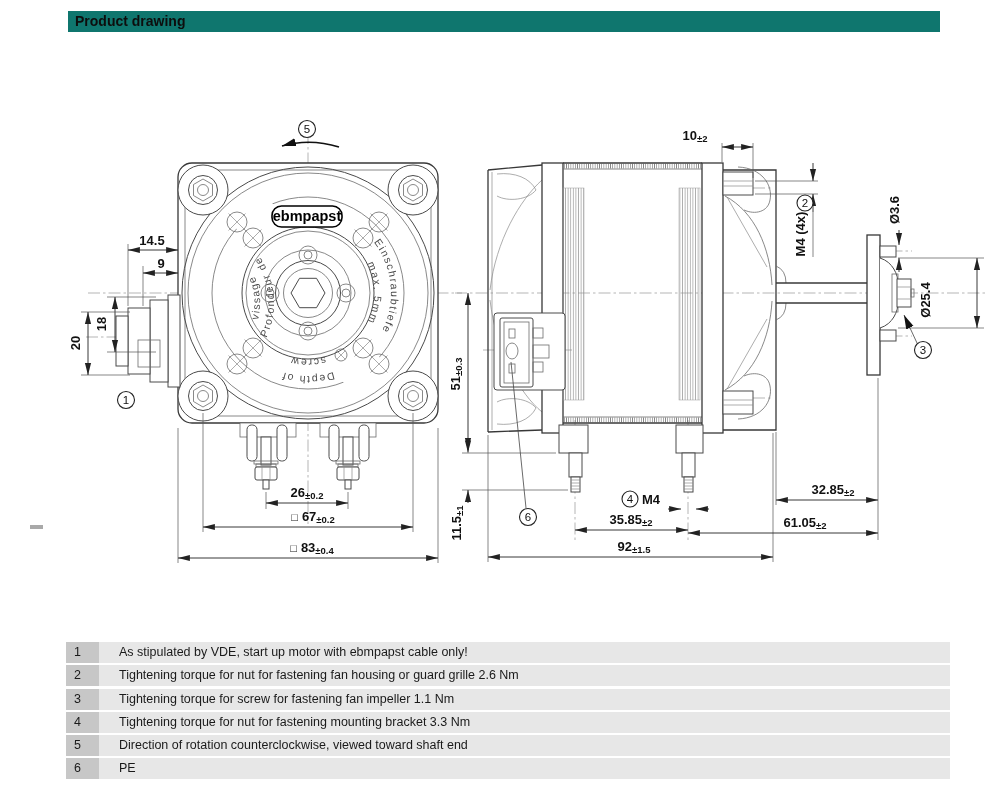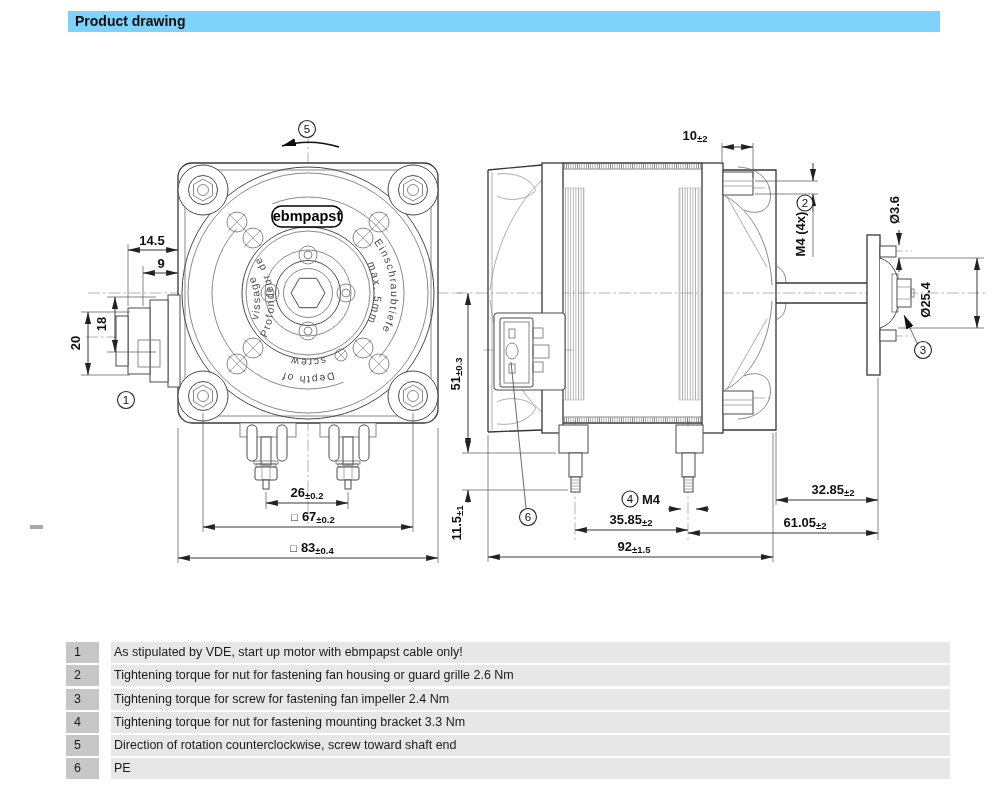--- a/index.html
+++ b/index.html
@@ -1,19 +1,19 @@
 <!DOCTYPE html>
 <html><head>
 <meta charset="utf-8">
 <style>
   html,body{margin:0;padding:0;background:#fff;}
   #page{position:relative;width:1000px;height:805px;background:#fff;overflow:hidden;
         font-family:"Liberation Sans",sans-serif;}
   #header-bar{position:absolute;left:68px;top:11px;width:872px;height:21px;
-        background:#7dd3fc;color:#0d0d0d;font-size:14px;font-weight:700;
+        background:#0f766e;color:#0d0d0d;font-size:14px;font-weight:700;
         line-height:21px;padding-left:7px;box-sizing:border-box;}
   #margin-dash{position:absolute;left:30px;top:525px;width:13px;height:4px;background:#a9a9a9;}
   svg{position:absolute;left:0;top:0;}
   .o1{stroke:#383838;stroke-width:1.3;fill:none;}
   .o2{stroke:#4a4a4a;stroke-width:1;fill:none;}
   .o3{stroke:#6b6b6b;stroke-width:.8;fill:none;}
   .o4{stroke:#8a8a8a;stroke-width:.7;fill:none;}
   .fw{fill:#fff;}
   .cl{stroke:#979797;stroke-width:.7;stroke-dasharray:12 3 2.5 3;fill:none;}
   .ext{stroke:#555;stroke-width:.7;fill:none;}
@@ -24,22 +24,22 @@
   .sq{font-size:11px;font-weight:400;}
   .ring{font:400 10.5px "Liberation Sans",sans-serif;fill:#4a4a4a;letter-spacing:1.5px;}
   .co{fill:#fff;stroke:#222;stroke-width:1.1;}
   .cot{font:400 11.5px "Liberation Sans",sans-serif;fill:#111;text-anchor:middle;}
   .logo-t{font:700 14.5px "Liberation Sans",sans-serif;fill:#000;text-anchor:middle;}
   #notes{position:absolute;left:66px;top:642px;width:884px;display:flex;
          flex-direction:column;gap:2.3px;}
   .note-row{display:flex;height:21px;}
   .note-num{width:33px;background:#c7c7c7;font-size:12.5px;color:#1a1a1a;
             line-height:21px;padding-left:8px;box-sizing:border-box;}
-  .note-text{flex:1;margin-left:12px;background:#e7e7e7;font-size:12.5px;color:#1a1a1a;
-            line-height:21px;padding-left:3px;box-sizing:border-box;white-space:nowrap;
+  .note-text{flex:1;background:#e7e7e7;font-size:12.5px;color:#1a1a1a;
+            line-height:21px;padding-left:20px;box-sizing:border-box;white-space:nowrap;
             overflow:hidden;}
 </style>
 </head>
 <body>
 
 <div id="page">
 
   <div id="header-bar">
     <span>Product drawing</span>
   </div>
@@ -396,29 +396,29 @@
     <div class="note-row">
       <div class="note-num">1</div>
       <div class="note-text">As stipulated by VDE, start up motor with ebmpapst cable only!</div>
     </div>
     <div class="note-row">
       <div class="note-num">2</div>
       <div class="note-text">Tightening torque for nut for fastening fan housing or guard grille 2.6 Nm</div>
     </div>
     <div class="note-row">
       <div class="note-num">3</div>
-      <div class="note-text">Tightening torque for screw for fastening fan impeller 2.4 Nm</div>
+      <div class="note-text">Tightening torque for screw for fastening fan impeller 1.1 Nm</div>
     </div>
     <div class="note-row">
       <div class="note-num">4</div>
       <div class="note-text">Tightening torque for nut for fastening mounting bracket 3.3 Nm</div>
     </div>
     <div class="note-row">
       <div class="note-num">5</div>
-      <div class="note-text">Direction of rotation counterclockwise, screw toward shaft end</div>
+      <div class="note-text">Direction of rotation counterclockwise, viewed toward shaft end</div>
     </div>
     <div class="note-row">
       <div class="note-num">6</div>
       <div class="note-text">PE</div>
     </div>
   </div>
 
 </div>
 
 </body></html>

